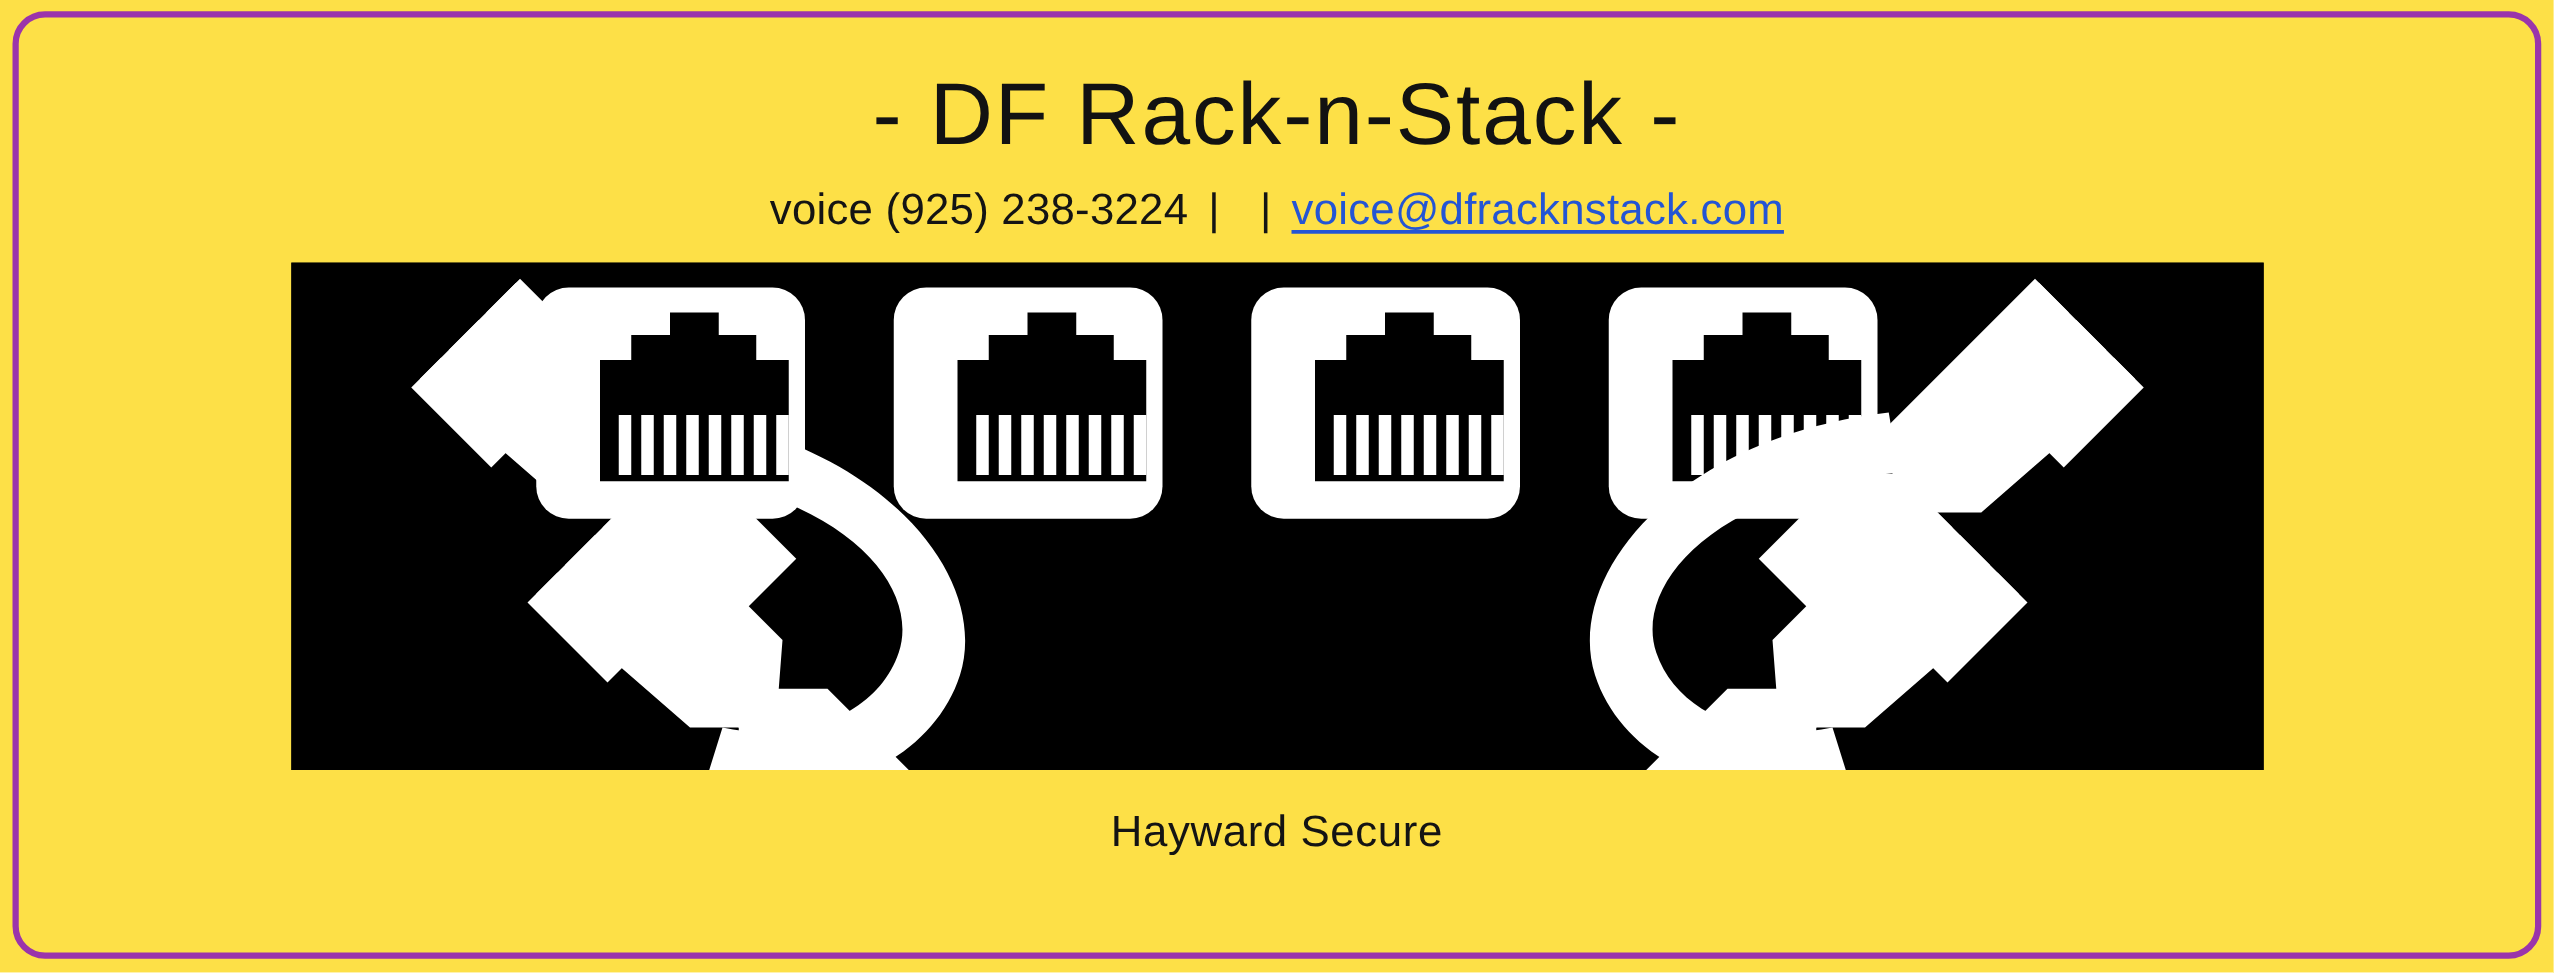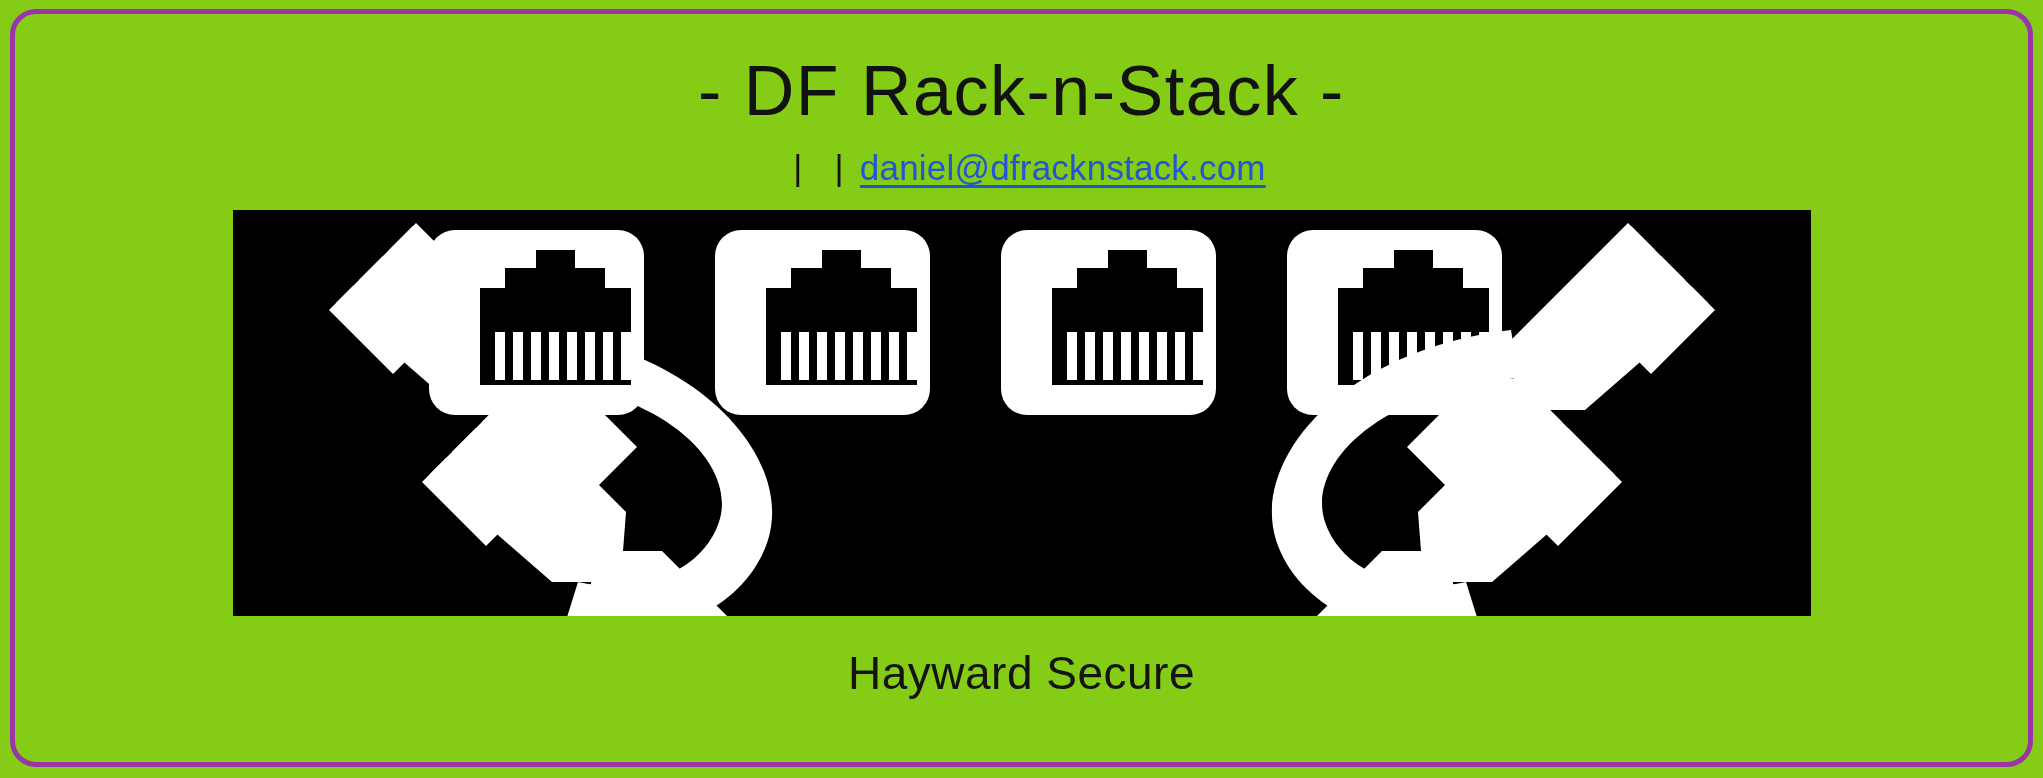--- a/index.html
+++ b/index.html
@@ -9,21 +9,21 @@
   }
 
   body {
     font-family: "Liberation Sans", sans-serif;
   }
 
   #card {
     position: relative;
     width: 2043px;
     height: 778px;
-    background: #84cc16;
+    background: #fde047;
     box-sizing: border-box;
     overflow: hidden;
   }
 
   
   .frame {
     position: absolute;
     left: 10px;
     top: 9px;
     width: 2023px;
@@ -97,42 +97,43 @@
 
   .banner svg {
     display: block;
     width: 100%;
     height: 100%;
   }
 
   .caption {
     margin-top: 30px;
     font-family: "Liberation Sans", sans-serif;
-    font-size: 46px;
+    font-size: 35px;
     font-weight: 300;
     letter-spacing: 0.5px;
     color: #141414;
     white-space: nowrap;
   }
 </style>
 </head>
 <body>
 
 <div id="card">
 
   <div class="frame"></div>
 
   <div class="content">
 
     <h1 class="title">- DF Rack-n-Stack -</h1>
 
     <div class="contact">
+      <span>voice (925) 238-3224</span>
       <span class="sep">|</span>
       <span class="sep">|</span>
-      <span class="email">daniel@dfracknstack.com</span>
+      <span class="email">voice@dfracknstack.com</span>
     </div>
 
     <div class="banner">
       <svg viewBox="0 0 1578 406" preserveAspectRatio="none">
 
         <rect x="0" y="0" width="1578" height="406" fill="#000000"></rect>
 
         <g fill="#ffffff">
 
           <path d="M103 93 L183 13 L300 130 L297 169 L336 169 L404 237

